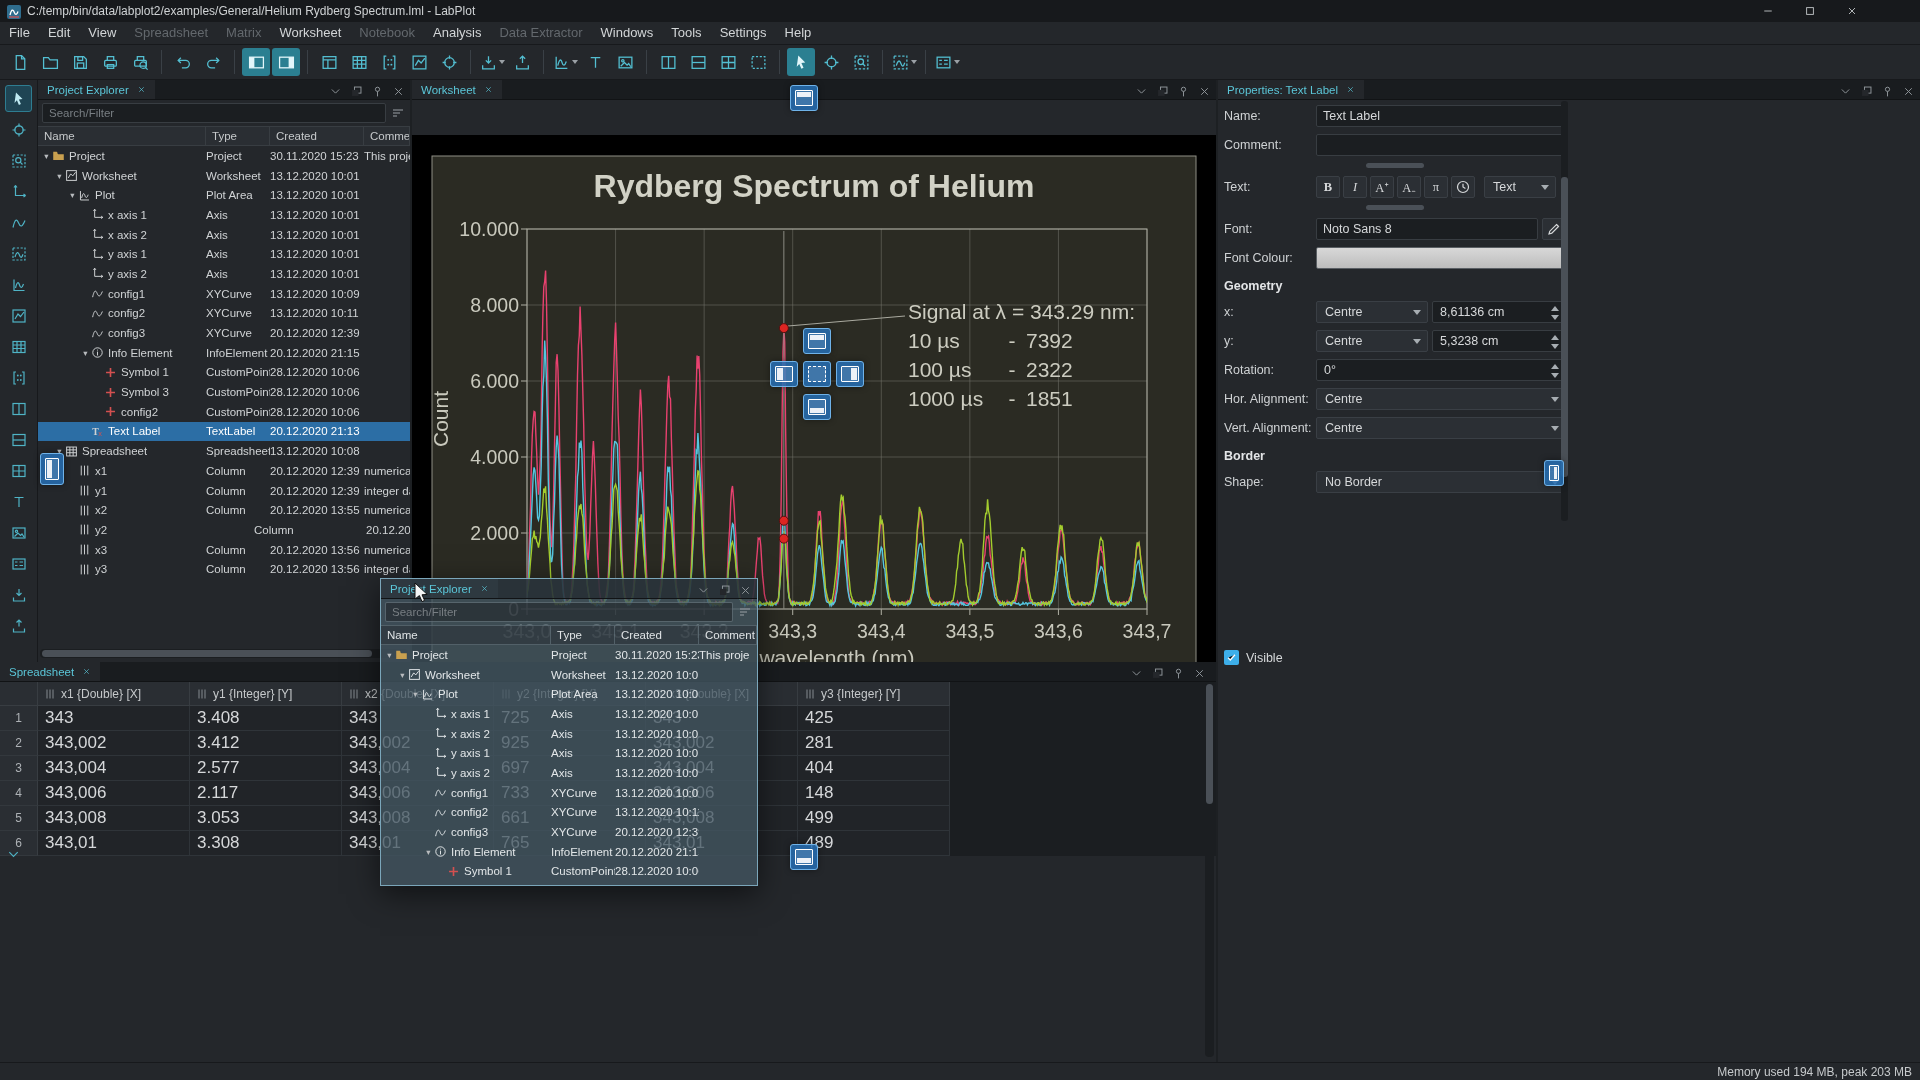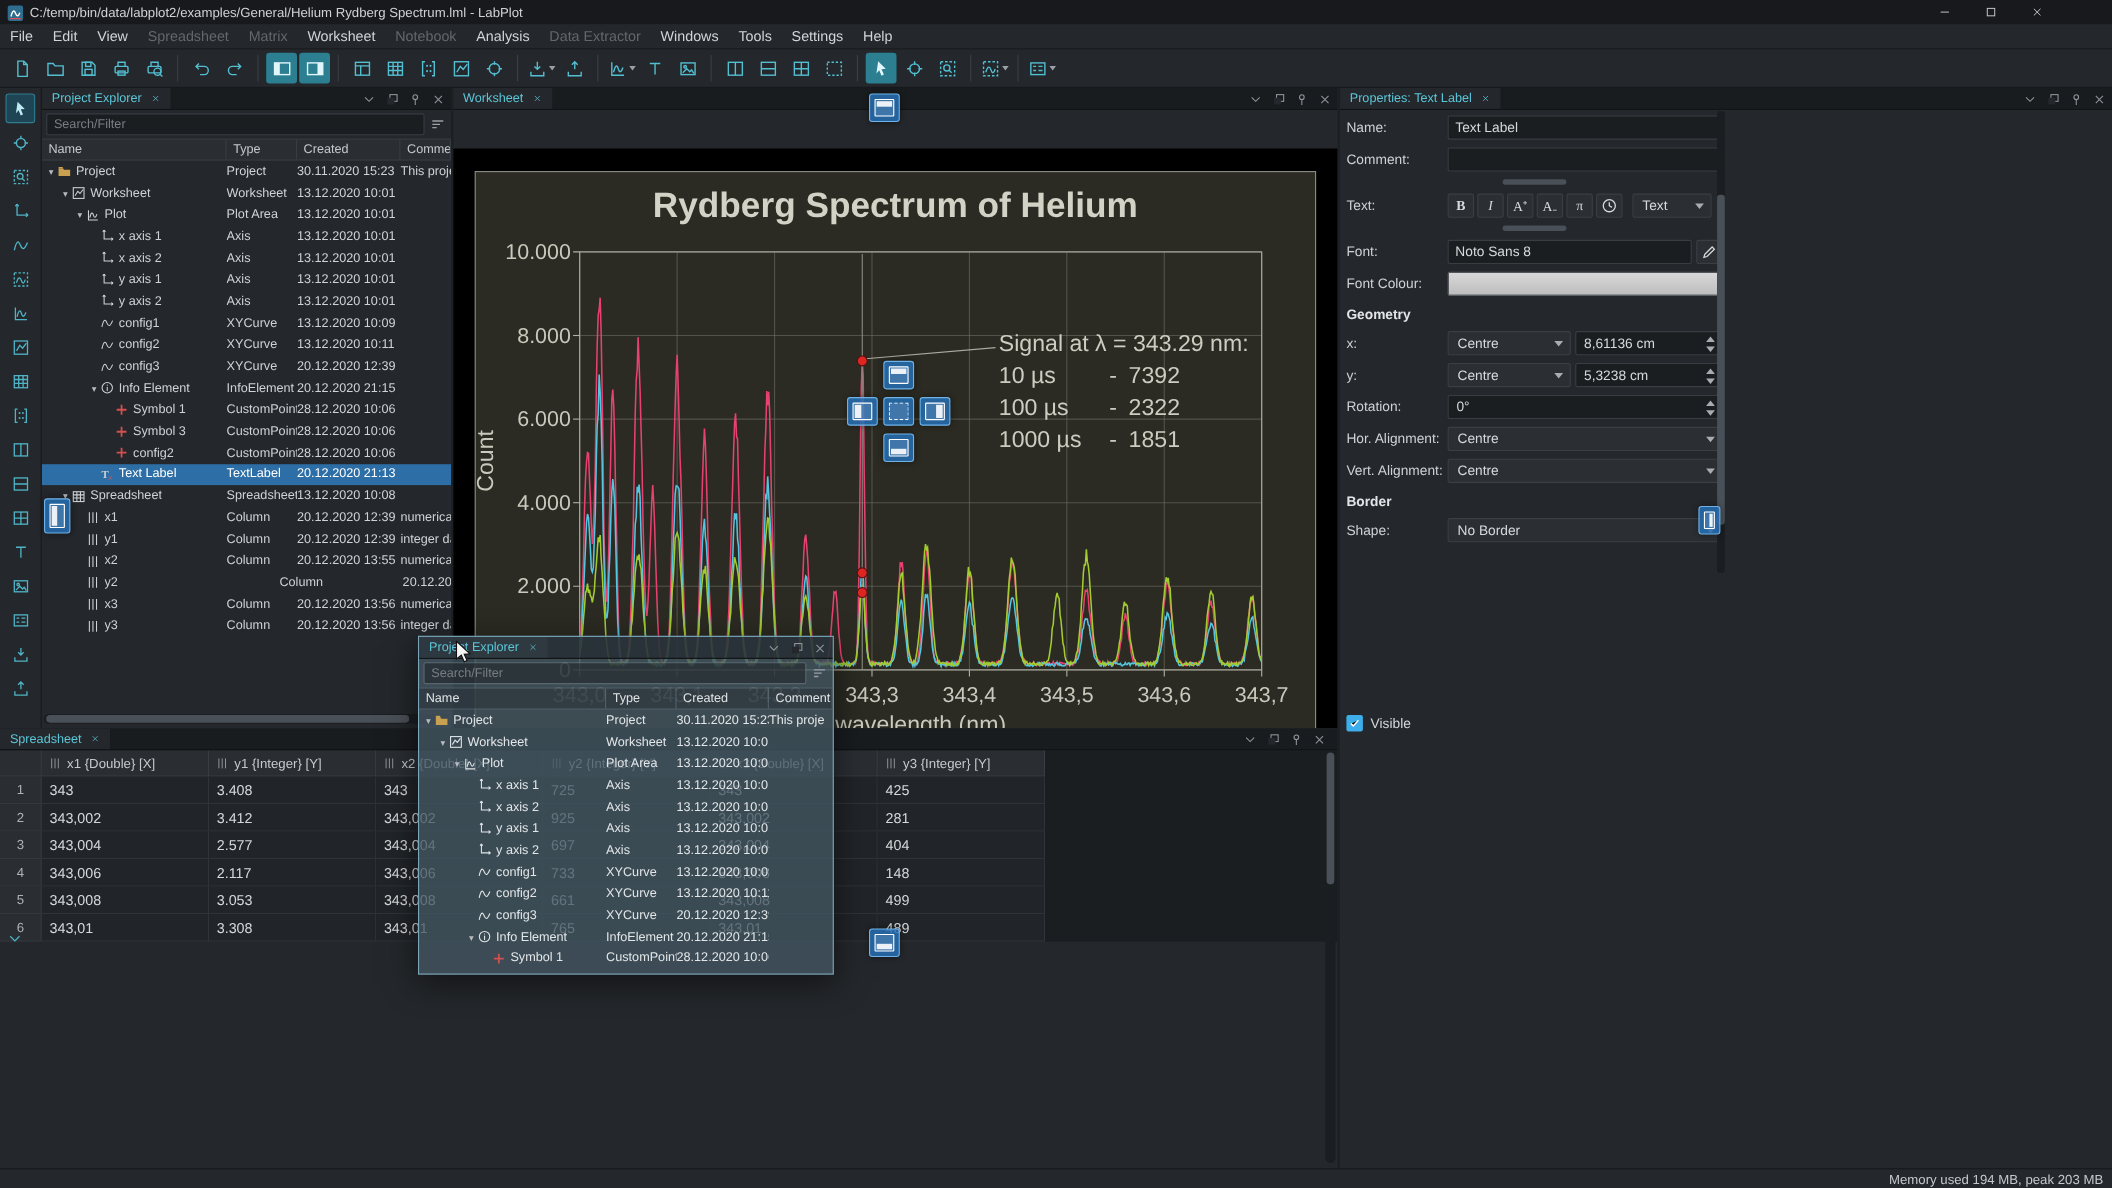--- a/index.html
+++ b/index.html
@@ -75,21 +75,21 @@
   
   .sheetdock{left:0;top:662px;width:1216px;height:400px;overflow:hidden;}
   .sheet-grid{display:grid;grid-template-columns:38px repeat(6,152px) 1fr;}
   .sh-cell{height:24px;background:#2a2e33;border-right:1px solid #383d42;border-bottom:1px solid #383d42;
     font-size:12px;color:#c6c9cb;display:flex;align-items:center;padding-left:6px;overflow:hidden;white-space:nowrap;box-sizing:border-box;}
   .sh-cell svg{width:12px;height:12px;margin-right:5px;color:#8f959a;flex:0 0 12px;}
   .sh-corner{background:#2a2e33;border-right:1px solid #383d42;border-bottom:1px solid #383d42;}
   .sr-num{height:25px;background:#2a2e33;border-right:1px solid #383d42;border-bottom:1px solid #33383d;
     font-size:12px;color:#aeb2b6;display:flex;align-items:center;justify-content:center;box-sizing:border-box;}
   .sr-cell{height:25px;background:#212428;border-right:1px solid #2f3439;border-bottom:1px solid #2f3439;
-    font-size:13px;color:#d6d8da;display:flex;align-items:center;padding-left:7px;overflow:hidden;box-sizing:border-box;}
+    font-size:17px;color:#d6d8da;display:flex;align-items:center;padding-left:7px;overflow:hidden;box-sizing:border-box;}
   .sr-void{background:#1b1e21;border:none;}
   .sheet-vscroll{position:absolute;right:2px;top:20px;width:9px;height:375px;background:#1b1e21;border-radius:4px;}
   .sheet-vscroll .thumb{position:absolute;top:2px;left:1px;width:7px;height:120px;background:#4a5057;border-radius:4px;}
   .sheet-scroll-ind{position:absolute;left:6px;top:183px;color:#4fb4c6;}
   .sheet-scroll-ind svg{width:15px;height:15px;}
 
   
   .props{left:1218px;top:80px;width:702px;height:982px;overflow:hidden;}
   .props-body{position:absolute;left:0;top:19px;width:352px;padding:6px 4px 0 6px;box-sizing:border-box;}
   .prow{display:flex;margin-bottom:7px;align-items:flex-start;}

